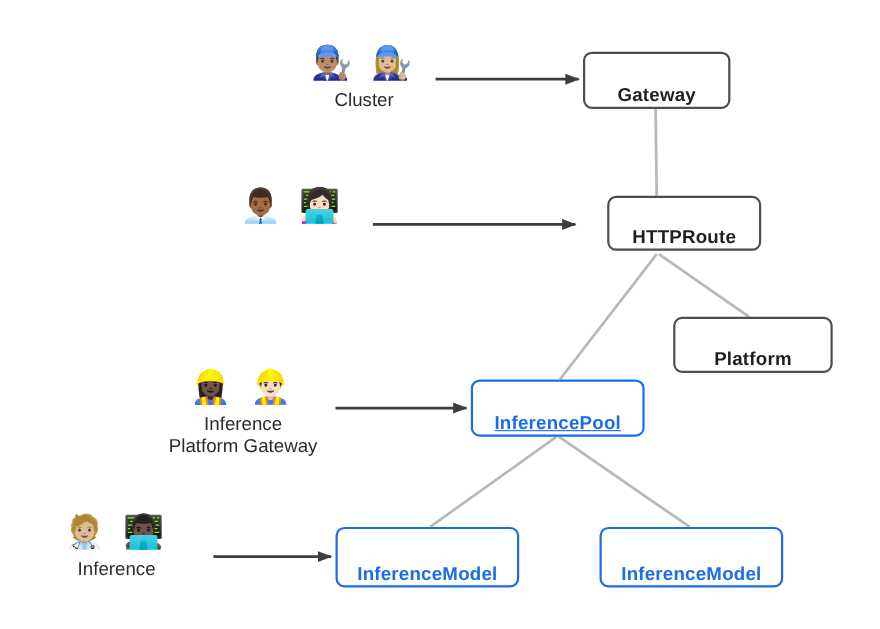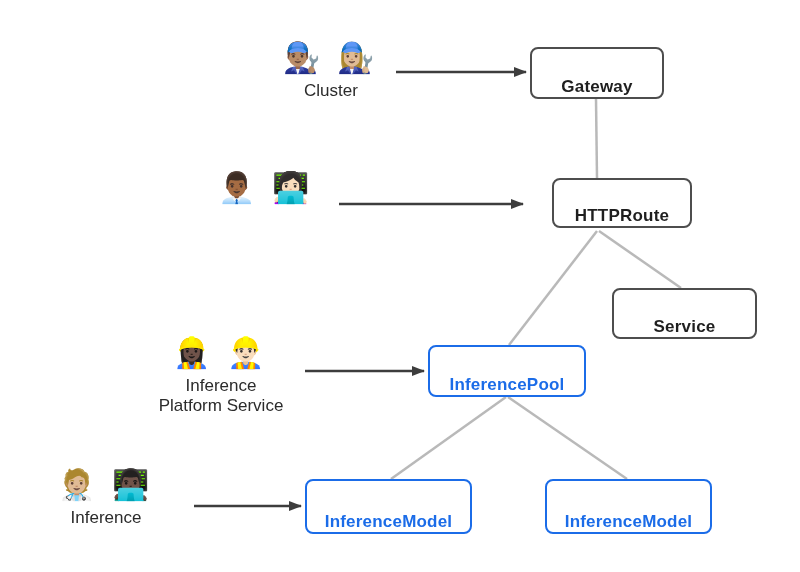--- a/index.html
+++ b/index.html
@@ -95,24 +95,24 @@
 
   <div class="node dark" style="left:530px; top:47px; width:134px; height:52px;">
     <span>Gateway</span>
   </div>
 
   <div class="node dark" style="left:510px; top:178px; width:140px; height:50px;margin-left:42px;">
     <span>HTTPRoute</span>
   </div>
 
   <div class="node dark" style="left:612px; top:288px; width:145px; height:51px;">
-    <span>Service</span>
+    <span>Platform</span>
   </div>
 
-  <div class="node blue" style="left:428px; top:345px; width:158px; height:52px;">
+  <div class="node blue" style="left:428px; top:345px; width:158px; height:52px;text-decoration:underline;">
     <span>InferencePool</span>
   </div>
 
   <div class="node blue" style="left:305px; top:479px; width:167px; height:55px;">
     <span>InferenceModel</span>
   </div>
 
   <div class="node blue" style="left:545px; top:479px; width:167px; height:55px;">
     <span>InferenceModel</span>
   </div>
@@ -136,21 +136,21 @@
     </div>
   </div>
 
   <div class="persona" style="left:221px; top:333px;">
     <div class="emojis">
       <span>👷🏿‍♀️</span>
       <span>👷🏻‍♂️</span>
     </div>
     <div class="plabel">
       <div>Inference</div>
-      <div>Platform Service</div>
+      <div>Platform Gateway</div>
     </div>
   </div>
 
   <div class="persona" style="left:106px; top:465px;">
     <div class="emojis">
       <span>🧑🏼‍⚕️</span>
       <span>👨🏿‍💻</span>
     </div>
     <div class="plabel">
       <div>Inference</div>

